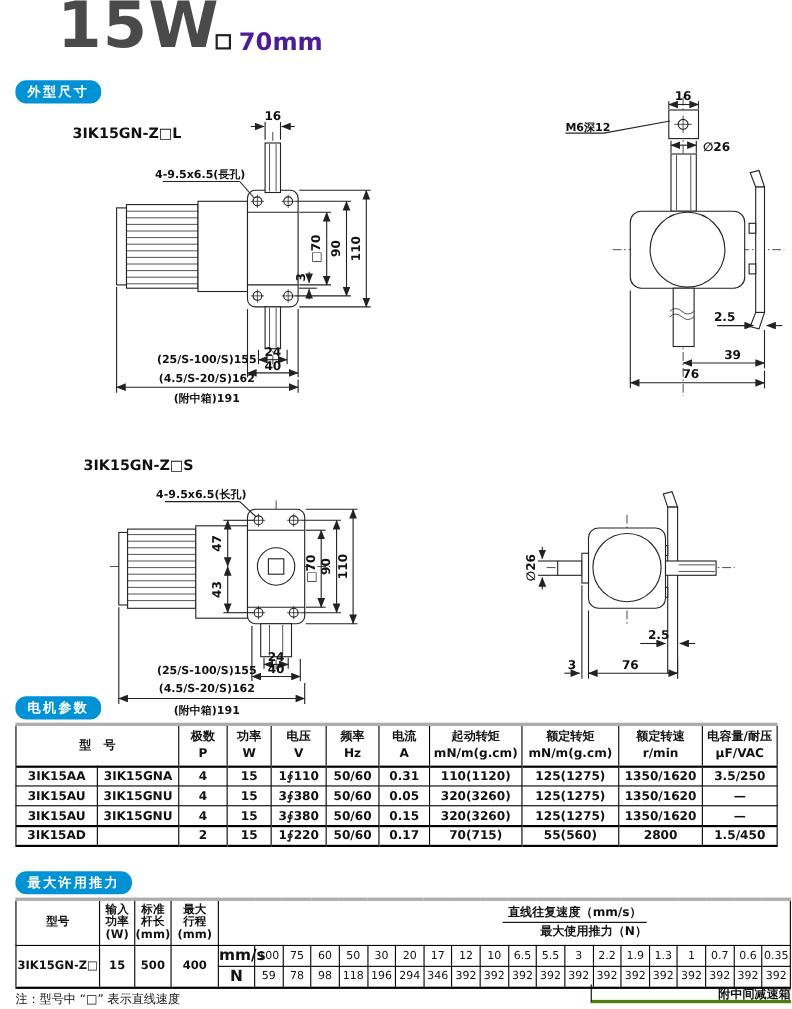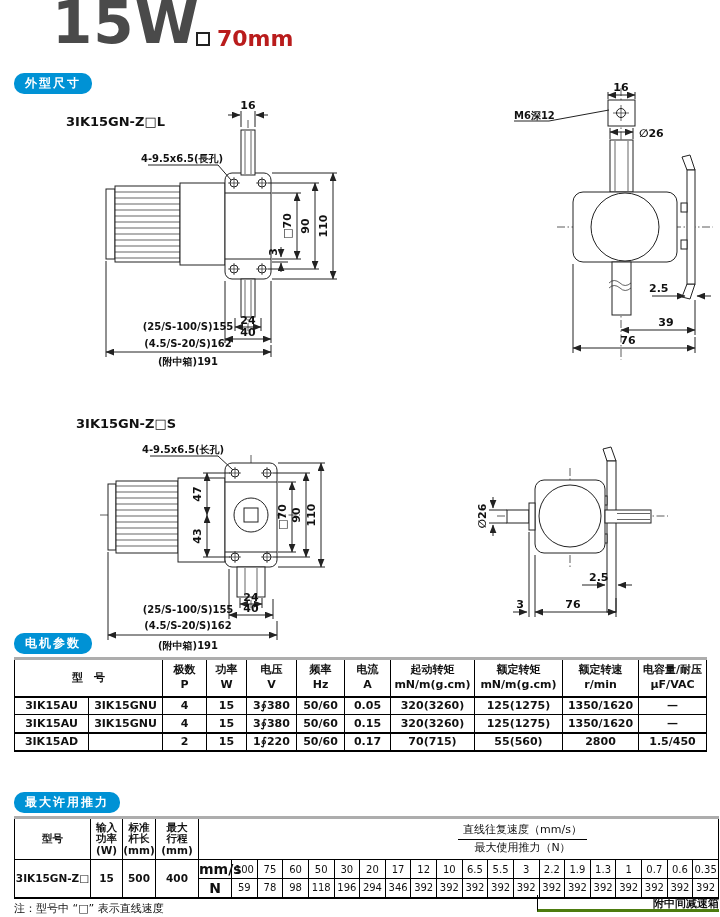--- a/index.html
+++ b/index.html
@@ -1,19 +1,19 @@
 <!DOCTYPE html>
 <html><head>
 <meta charset="utf-8">
 <style>
   *{margin:0;padding:0;box-sizing:border-box}
   html,body{width:720px;height:917px;background:#fff;font-family:"DejaVu Sans","Liberation Sans",sans-serif;color:#111;overflow:hidden}
   .abs{position:absolute}
   .title{left:52px;top:-6px;font-size:58px;font-weight:bold;color:#4a4a4a;line-height:1;letter-spacing:1px}
-  .subtitle{left:196px;top:26px;font-size:22px;font-weight:bold;color:#b91c1c}
+  .subtitle{left:196px;top:26px;font-size:22px;font-weight:bold;color:#4c1d95}
   .sq{display:inline-block;width:14px;height:14px;border:2px solid #222;margin-right:7px}
   .badge{background:#0092d5;color:#fff;font-size:12px;font-weight:bold;border-radius:10px;padding:2px 11px;letter-spacing:2px}
   .dlabel{font-size:13px;font-weight:bold}
   
   svg{position:absolute;overflow:visible}
   .fw{fill:#fff;stroke:#222;stroke-width:1}
   .ln{stroke:#222;stroke-width:1;fill:none}
   .tn{stroke:#222;stroke-width:.7;fill:none}
   .cl{stroke:#333;stroke-width:.8;fill:none;stroke-dasharray:8 2.5 1.5 2.5}
   .dim{stroke:#222;stroke-width:1;fill:none}
@@ -28,21 +28,21 @@
   .mtable tr.thick td{border-bottom:2px solid #000}
   
   .ttable{border-collapse:collapse;table-layout:fixed;border-top:3px solid #adadad;border-bottom:2px solid #000}
   .ttable th,.ttable td{border:1px solid #000;text-align:center;vertical-align:middle}
   .ttable th{font-size:10.5px;font-weight:bold;height:42px;line-height:1.1}
   .ttable th span{display:block}
   .ttable td{font-size:10px;height:19px}
   .ttable td.lc{font-size:10.5px;font-weight:bold}
   .ttable td.uc{font-size:14px;font-weight:bold}
   .fr-cell{text-align:left}
-  .fracw{margin-left:128px;display:inline-block;text-align:center;font-size:11px;font-weight:normal}
+  .fracw{margin-left:128px;display:inline-block;text-align:right;font-size:11px;font-weight:bold}
   .fr-top{border-bottom:1.5px solid #000;padding:0 5px 2px}
   .fr-bot{padding-top:2px}
   .gearnote{border-left:1px solid #000;border-bottom:3px solid #4d7c0f;text-align:right;font-weight:bold;font-size:11px;padding-top:1px}
   .footnote{font-size:11px;font-weight:normal}
 </style>
 </head>
 <body>
 
 <div class="abs title">15W</div>
 <div class="abs subtitle"><span class="sq"></span><span>70mm</span></div>
@@ -399,20 +399,33 @@
           <div>额定转速</div>
           <div>r/min</div>
         </th>
       <th>
           <div>电容量/耐压</div>
           <div>μF/VAC</div>
         </th>
     </tr>
   </thead>
   <tbody>
+      <tr>
+        <td>3IK15AA</td>
+        <td>3IK15GNA</td>
+        <td>4</td>
+        <td>15</td>
+        <td>1∮110</td>
+        <td>50/60</td>
+        <td>0.31</td>
+        <td>110(1120)</td>
+        <td>125(1275)</td>
+        <td>1350/1620</td>
+        <td>3.5/250</td>
+      </tr>
       <tr>
         <td>3IK15AU</td>
         <td>3IK15GNU</td>
         <td>4</td>
         <td>15</td>
         <td>3∮380</td>
         <td>50/60</td>
         <td>0.05</td>
         <td>320(3260)</td>
         <td>125(1275)</td>

